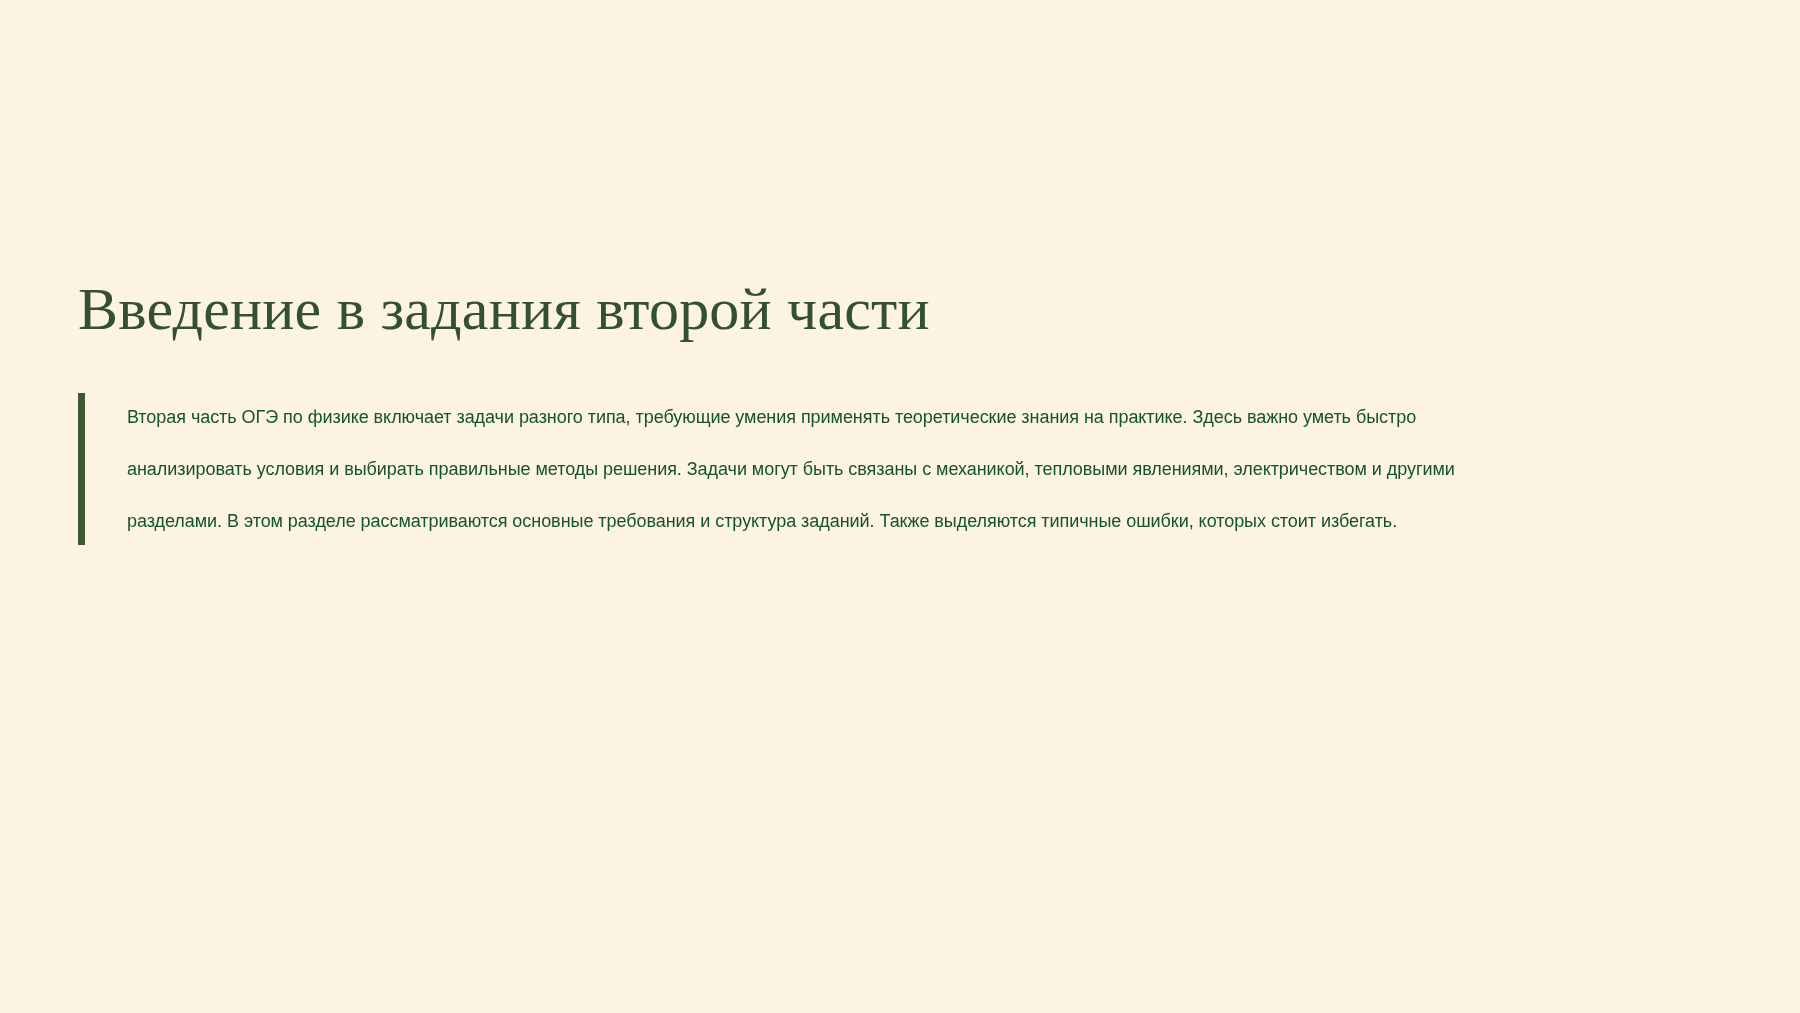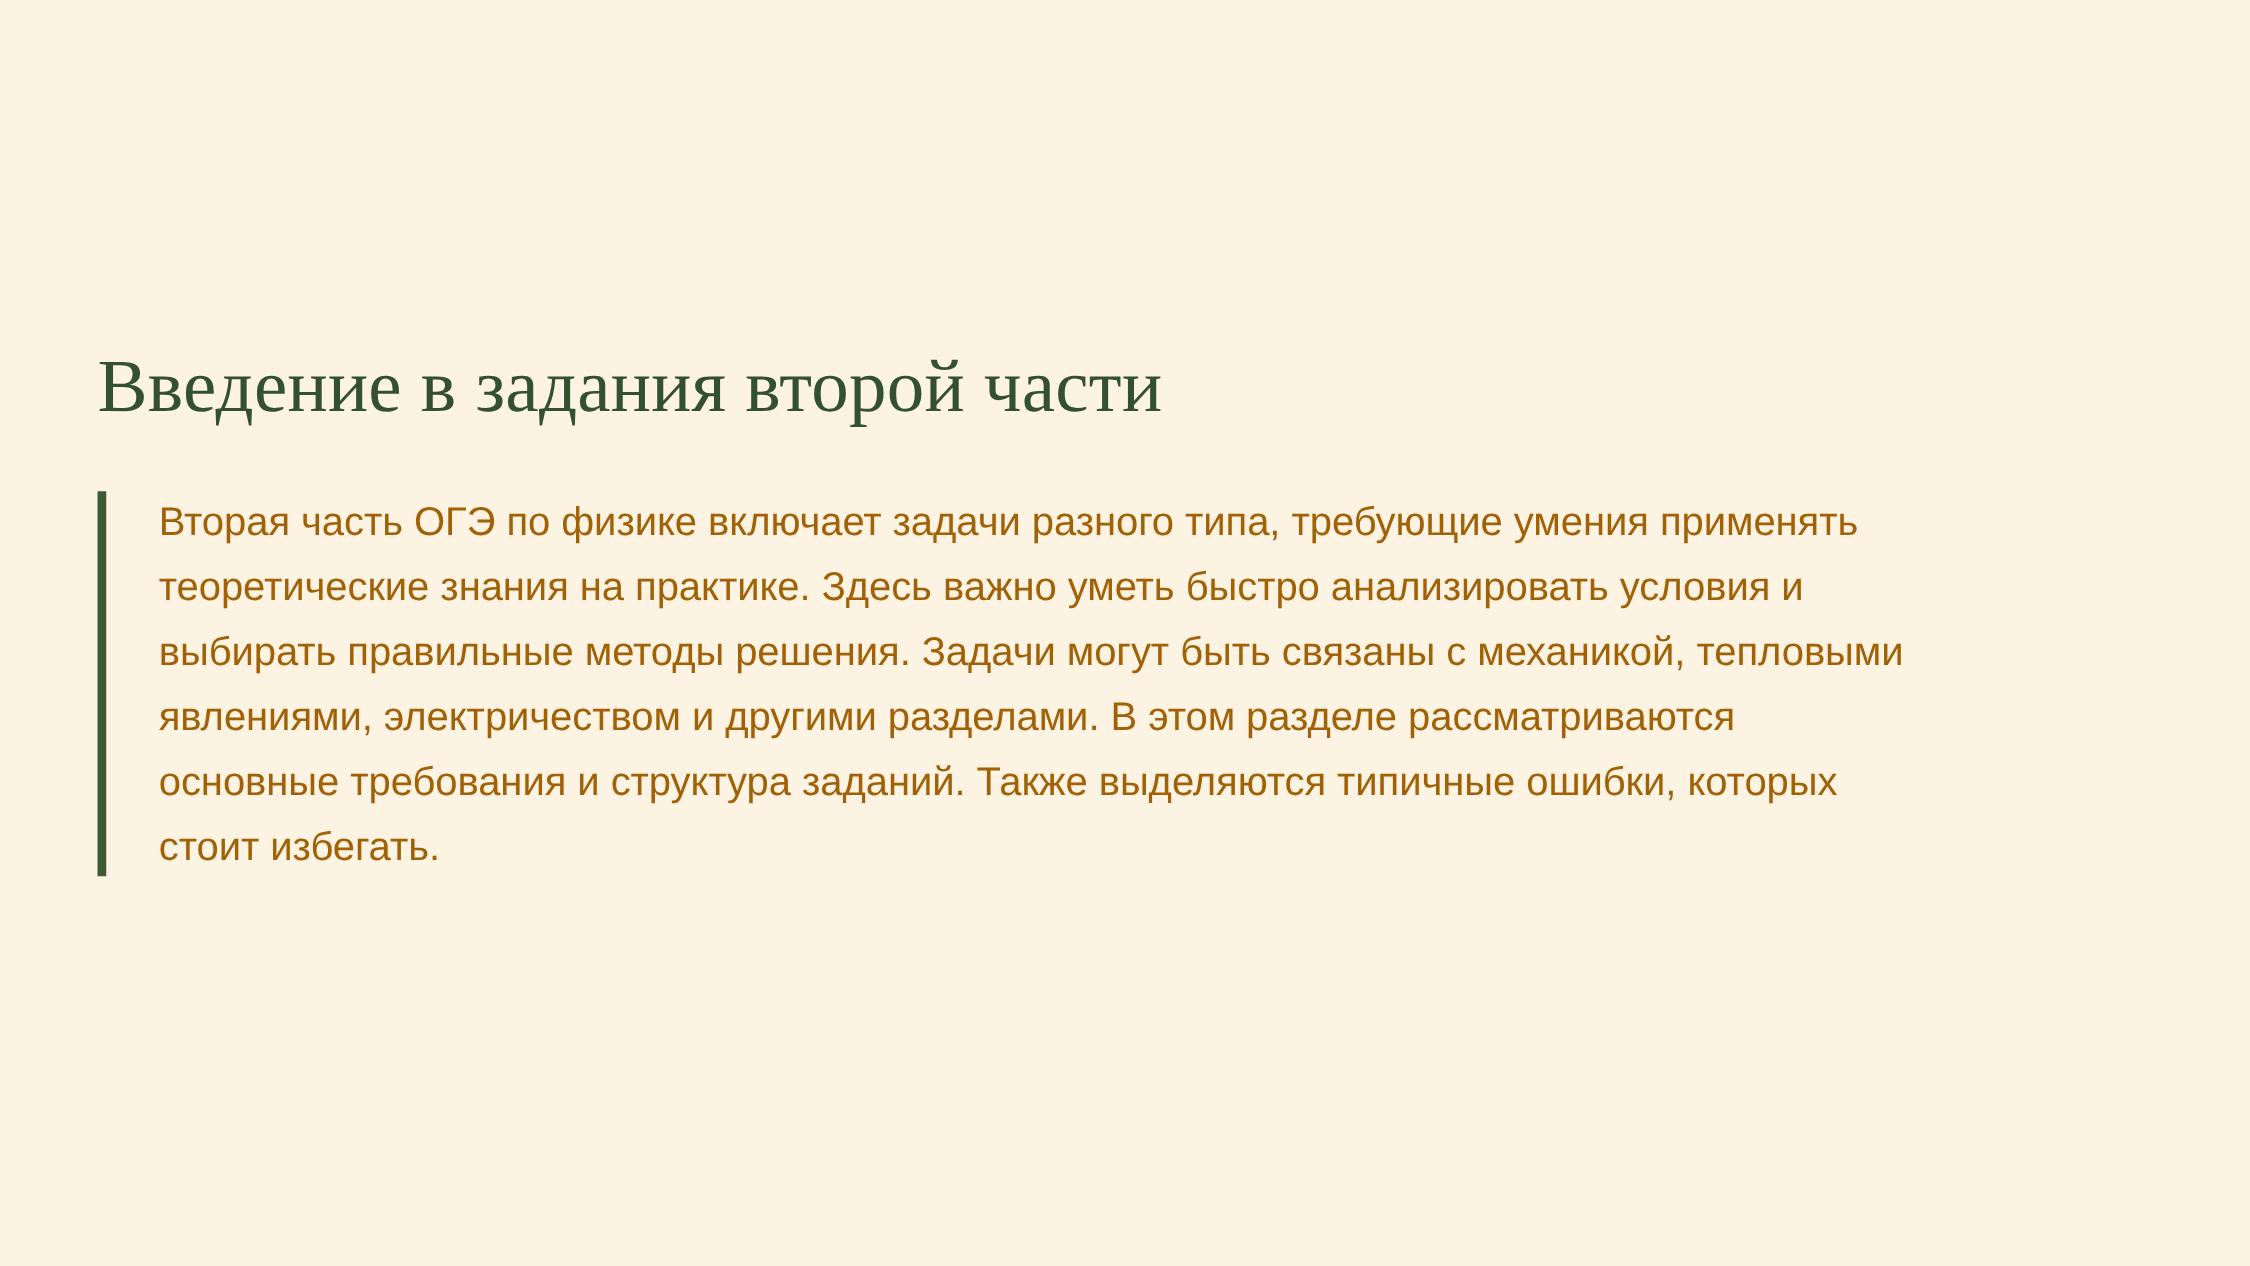--- a/index.html
+++ b/index.html
@@ -56,23 +56,23 @@
     border-radius: 0;
     align-self: stretch;
     margin-top: 2px;
     margin-bottom: 2px;
   }
 
   .body-text {
     flex: 1 1 auto;
     padding-left: 42px;
     font-family: "Liberation Sans", sans-serif;
-    font-size: 32px;
+    font-size: 18px;
     line-height: 52px;
-    color: #a16207;
+    color: #14532d;
     font-weight: 400;
     letter-spacing: -0.05px;
     max-width: 1410px;
   }
 
   .body-text p {
     margin: 0;
     text-align: left;
   }
 </style>

